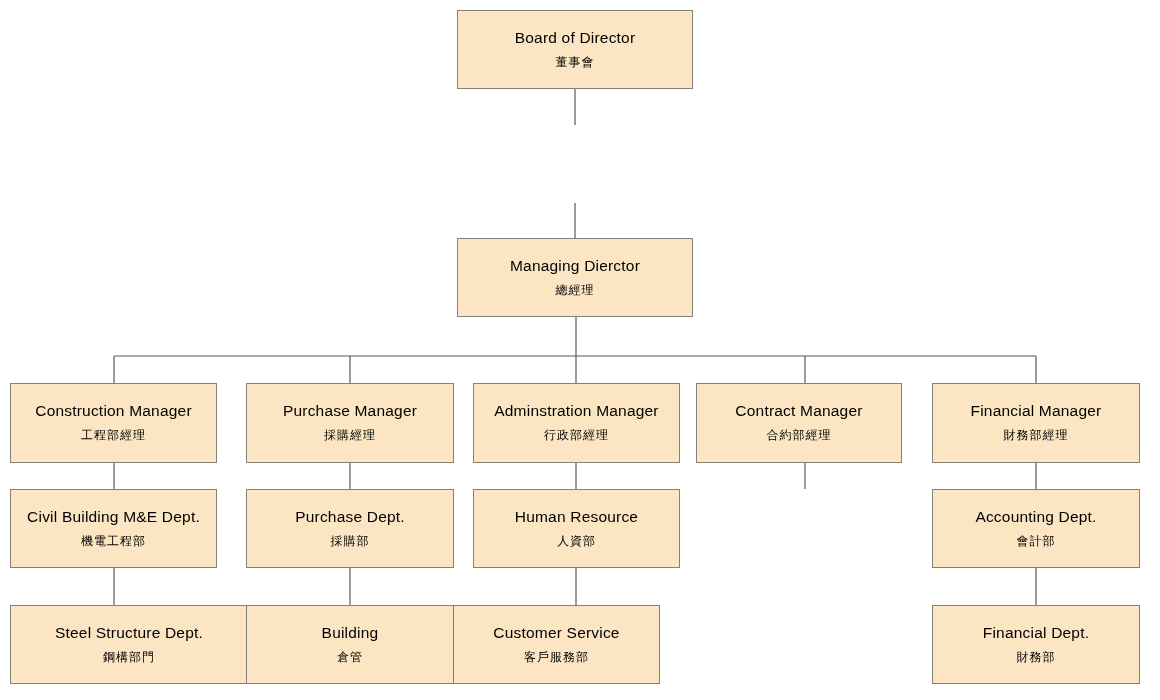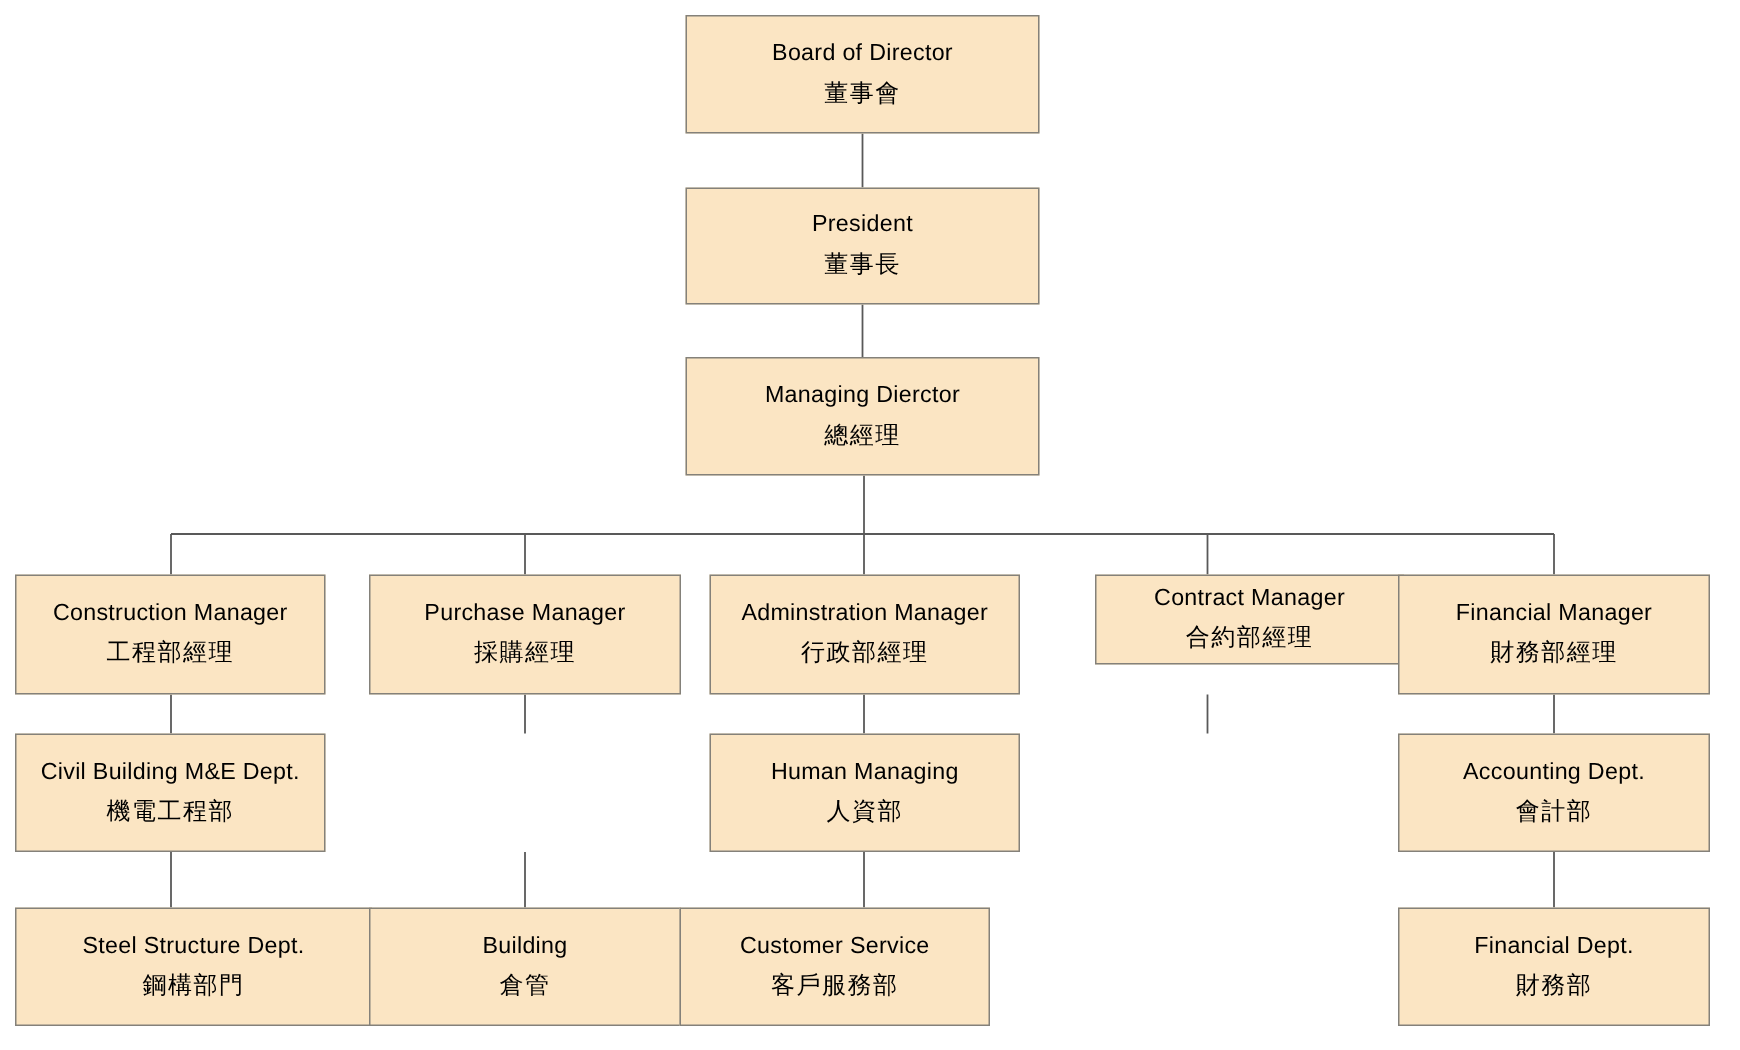--- a/index.html
+++ b/index.html
@@ -41,21 +41,21 @@
     text-align: center;
     gap: 7px;
   }
   .node .en {
     font-size: 15.5px;
     font-weight: 500;
     letter-spacing: 0.2px;
     white-space: nowrap;
   }
   .node .zh {
-    font-size: 16px;
+    font-size: 12px;
     font-weight: 500;
     letter-spacing: 1px;
     white-space: nowrap;
   }
 </style>
 </head>
 <body>
 
 <div class="canvas">
 
@@ -82,56 +82,56 @@
     <line x1="114" y1="568" x2="114" y2="605"></line>
     <line x1="350" y1="568" x2="350" y2="605"></line>
     <line x1="576" y1="568" x2="576" y2="605"></line>
     <line x1="1036" y1="568" x2="1036" y2="605"></line>
   </svg>
 
   <div class="node" style="left:457px;top:10px;width:236px;height:79px">
     <span class="en">Board of Director</span>
     <span class="zh">董事會</span>
   </div>
-  <div class="node" style="left:457px;top:125px;width:236px;height:78px">
-    <span class="en">President</span>
-    <span class="zh">董事長</span>
-  </div>
   <div class="node" style="left:457px;top:238px;width:236px;height:79px">
     <span class="en">Managing Dierctor</span>
     <span class="zh">總經理</span>
   </div>
 
   <div class="node" style="left:246px;top:383px;width:208px;height:80px">
     <span class="en">Purchase Manager</span>
     <span class="zh">採購經理</span>
   </div>
   <div class="node" style="left:10px;top:383px;width:207px;height:80px">
     <span class="en">Construction Manager</span>
     <span class="zh">工程部經理</span>
   </div>
   <div class="node" style="left:473px;top:383px;width:207px;height:80px">
     <span class="en">Adminstration Manager</span>
     <span class="zh">行政部經理</span>
   </div>
-  <div class="node" style="left:730px;top:383px;width:206px;height:60px">
+  <div class="node" style="left:696px;top:383px;width:206px;height:80px">
     <span class="en">Contract Manager</span>
     <span class="zh">合約部經理</span>
   </div>
   <div class="node" style="left:932px;top:383px;width:208px;height:80px">
     <span class="en">Financial Manager</span>
     <span class="zh">財務部經理</span>
   </div>
 
   <div class="node" style="left:10px;top:489px;width:207px;height:79px">
     <span class="en">Civil Building M&amp;E Dept.</span>
     <span class="zh">機電工程部</span>
   </div>
+  <div class="node" style="left:246px;top:489px;width:208px;height:79px">
+    <span class="en">Purchase Dept.</span>
+    <span class="zh">採購部</span>
+  </div>
   <div class="node" style="left:473px;top:489px;width:207px;height:79px">
-    <span class="en">Human Managing</span>
+    <span class="en">Human Resource</span>
     <span class="zh">人資部</span>
   </div>
   <div class="node" style="left:932px;top:489px;width:208px;height:79px">
     <span class="en">Accounting Dept.</span>
     <span class="zh">會計部</span>
   </div>
 
   <div class="node" style="left:10px;top:605px;width:238px;height:79px">
     <span class="en">Steel Structure Dept.</span>
     <span class="zh">鋼構部門</span>

